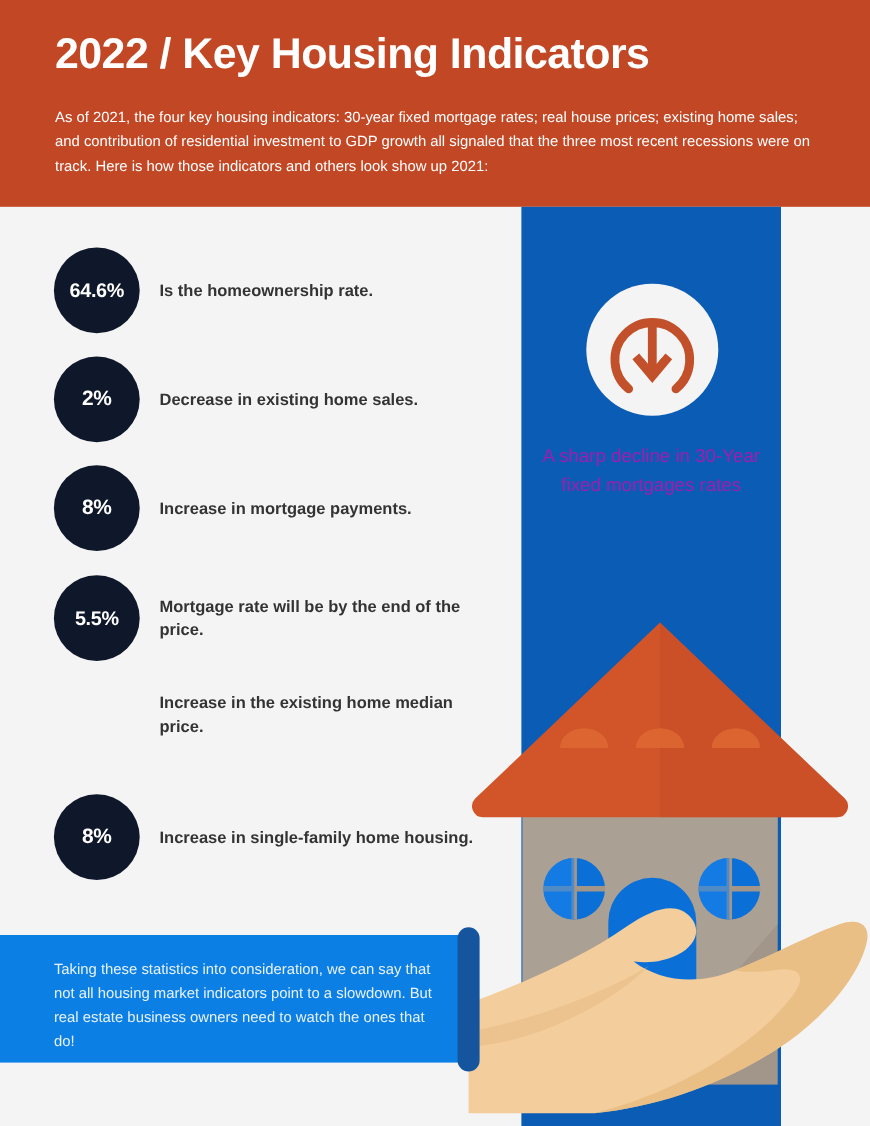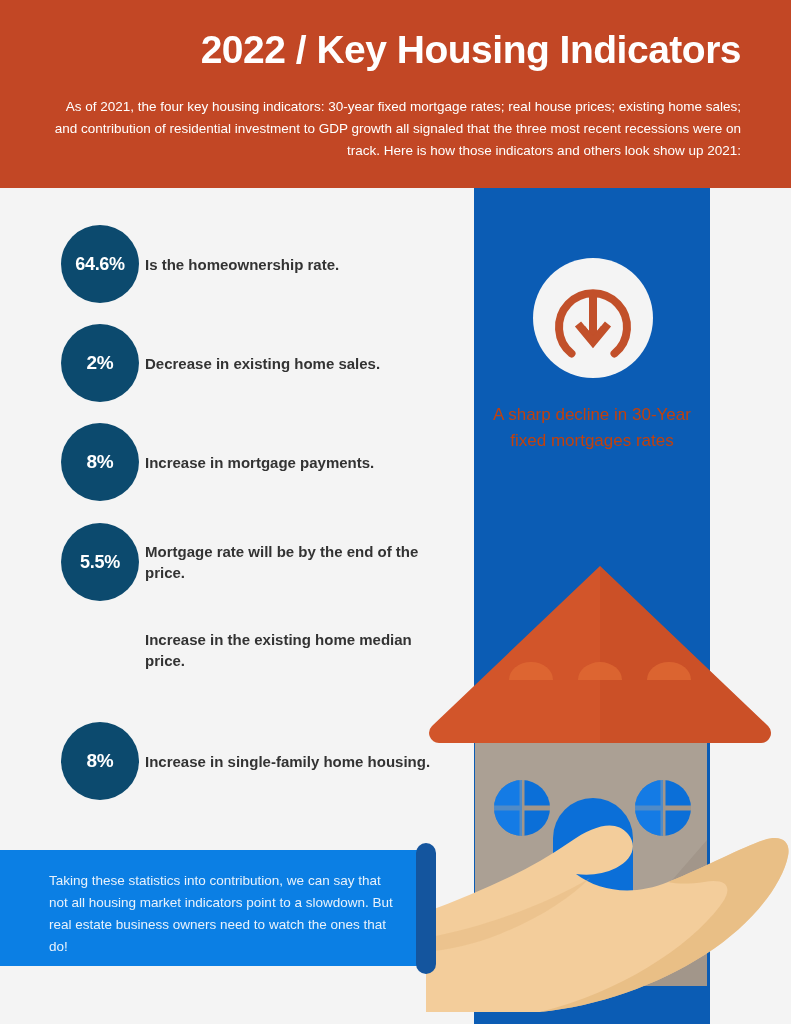--- a/index.html
+++ b/index.html
@@ -21,21 +21,20 @@
 
   
   .header {
     position: absolute;
     left: 0; top: 0;
     width: 791px;
     height: 188px;
     background: #c24725;
     box-sizing: border-box;
     padding: 26px 50px 0 50px;
-    text-align: right;
   }
   .header-title {
     margin: 0;
     color: #ffffff;
     font-size: 39px;
     font-weight: bold;
     letter-spacing: -0.5px;
     line-height: 48px;
   }
   .header-sub {
@@ -68,45 +67,45 @@
     background: #f4f4f4;
   }
   .icon-badge svg { display: block; }
 
   .blue-caption {
     position: absolute;
     left: 488px;
     top: 402px;
     width: 208px;
     text-align: center;
-    color: #c2410c;
+    color: #a21caf;
     font-size: 17px;
     line-height: 26px;
   }
 
   
   .stats {
     position: absolute;
     left: 0;
     top: 188px;
     width: 474px;
   }
   .stat-row {
     position: absolute;
     left: 49px;
     width: 410px;
     height: 78px;
   }
   .stat-circle {
     position: absolute;
-    left: 12px; top: 0;
+    left: 0; top: 0;
     width: 78px;
     height: 78px;
     border-radius: 50%;
-    background: #0c4a6e;
+    background: #0f172a;
     color: #ffffff;
     display: flex;
     align-items: center;
     justify-content: center;
     font-size: 19px;
     font-weight: bold;
     letter-spacing: -0.3px;
   }
   .stat-circle.small-text { font-size: 18px; }
   .stat-label {
@@ -254,17 +253,17 @@
                  C362 346 330 386 286 414 C236 446 178 466 120 472
                  C200 452 268 408 300 366 C314 348 308 338 284 342
                  C270 344 258 344 248 342 Z" fill="#e5b97f" opacity="0.75"></path>
         <path d="M6 398 C70 386 130 362 170 338 C150 358 120 378 80 394
                  C56 404 28 410 6 412 Z" fill="#e5b97f" opacity="0.45"></path>
       </g>
     </svg>
   </div>
 
   <div class="banner">
-    <div class="banner-text">Taking these statistics into contribution, we can say that not all housing market indicators point to a slowdown. But real estate business owners need to watch the ones that do!</div>
+    <div class="banner-text">Taking these statistics into consideration, we can say that not all housing market indicators point to a slowdown. But real estate business owners need to watch the ones that do!</div>
   </div>
   <div class="banner-cap"></div>
 
 </div>
 
 </body></html>

